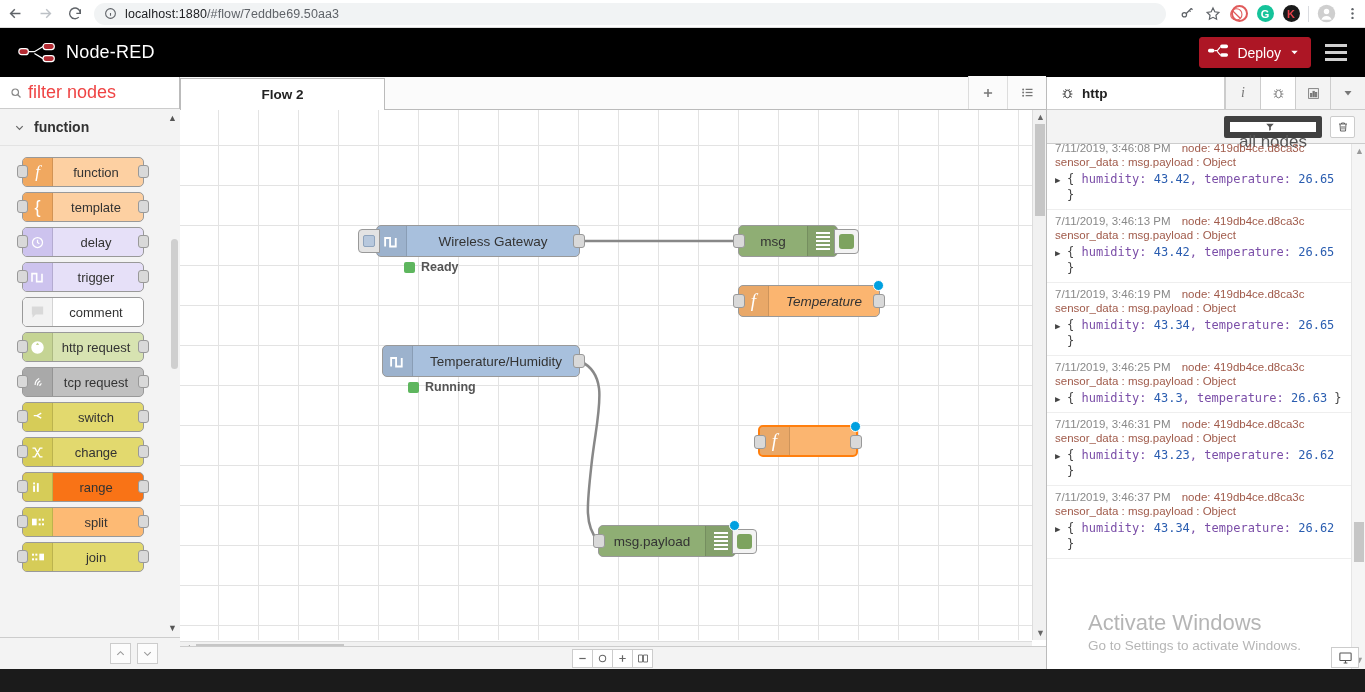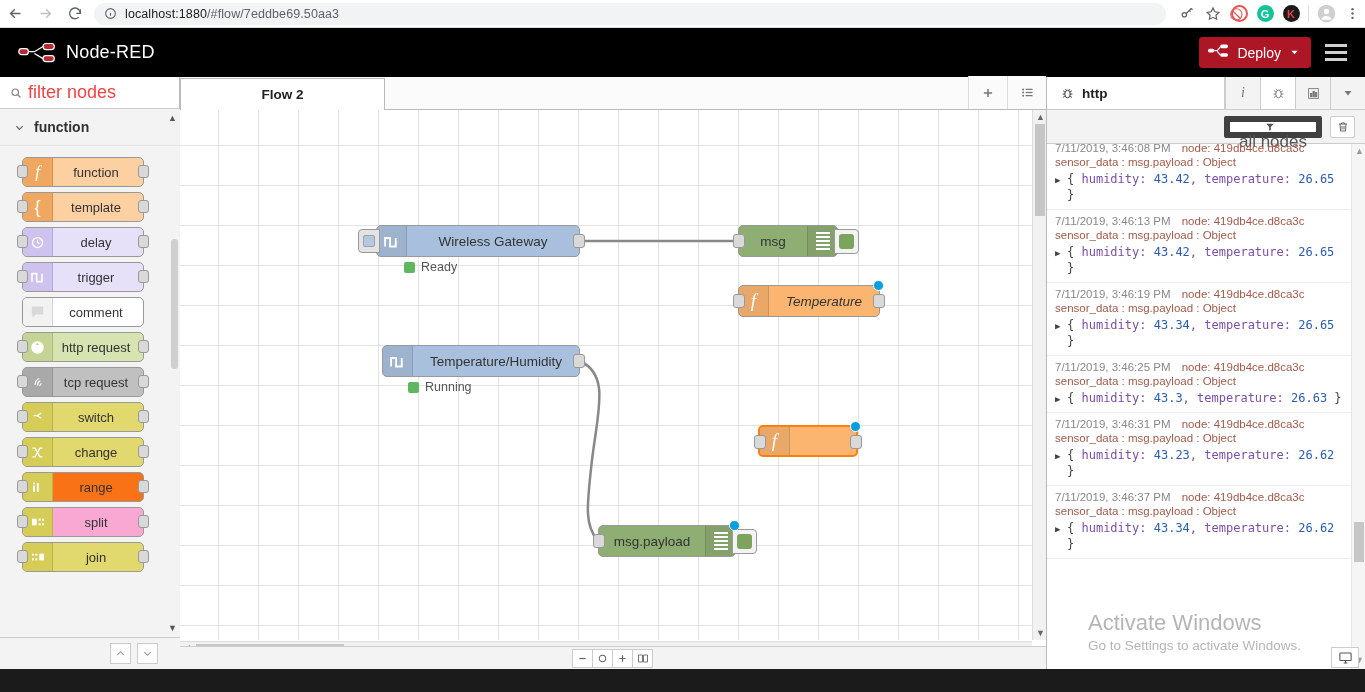--- a/index.html
+++ b/index.html
@@ -126,21 +126,21 @@
     border-radius: 4px 0 0 4px; display: flex; align-items: center; justify-content: center;
     background: rgba(0,0,0,.07); color: #fff; }
   .node .n-label { flex: 1; text-align: center; font-size: 13.5px; color: #333; padding: 0 8px; }
   .node.selected { border: 2px solid #ff7f0e; }
   .blue-node { background: #a8c0dd; }
   .green-node { background: #8fae74; }
   .orange-node { background: #fbb570; }
   .nport { position: absolute; width: 12px; height: 14px; background: #d9d9d9;
     border: 1px solid #999; border-radius: 3px; top: 8px; }
   .nport.in { left: -6px; } .nport.out { right: -6px; }
-  .status-line { position: absolute; display: flex; align-items: center; font-size: 12.5px; color: #555; }
+  .status-line { position: absolute; display: flex; align-items: center; font-size: 12.5px; color: #555; font-weight: bold; }
   .status-dot { width: 11px; height: 11px; border-radius: 2px; background: #5eb65e; margin-right: 6px; }
   .blue-badge { position: absolute; width: 11px; height: 11px; border-radius: 50%;
     background: #00a0e0; border: 1px solid #fff; top: -6px; right: -5px; }
   .inject-btn { position: absolute; left: -19px; top: 3px; width: 22px; height: 24px;
     background: #e3e3e3; border: 1px solid #999; border-radius: 4px 0 0 4px; cursor:pointer;}
   .inject-btn i { display:block; width:12px; height:12px; background:#b7c8dd; margin:5px auto;
     border:1px solid #8fa4bd; border-radius:2px;}
   .debug-toggle { position: absolute; right: -22px; top: 3px; width: 25px; height: 25px;
     background: #f3f3f3; border: 1px solid #999; border-radius: 0 4px 4px 0; cursor:pointer;}
   .debug-toggle i { display:block; width:15px; height:15px; background:#7da35f; margin:4px auto;
@@ -436,21 +436,21 @@
             <svg width="15" height="15" viewBox="0 0 24 24" fill="#fff">
               <rect x="5" y="9" width="3" height="10"></rect>
                 <rect x="11" y="5" width="3" height="14"></rect>
               <rect x="5" y="4" width="3" height="3"></rect>
               </svg>
           </span>
           <span class="pn-label">range</span>
           <span class="port out"></span>
         </div>
 
-        <div class="pal-node" style="background:#f9a8d4">
+        <div class="pal-node" style="background:#fdba74">
           <span class="port in"></span>
           <span class="pn-icon" style="background:#d6cc58;">
             <svg width="16" height="14" viewBox="0 0 24 20" fill="#fff">
               <rect x="3" y="5" width="7" height="10"></rect>
                 <rect x="13" y="5" width="3" height="3"></rect>
               <rect x="18" y="5" width="3" height="3"></rect>
                 <rect x="13" y="12" width="3" height="3"></rect>
               <rect x="18" y="12" width="3" height="3"></rect>
               </svg>
           </span>

